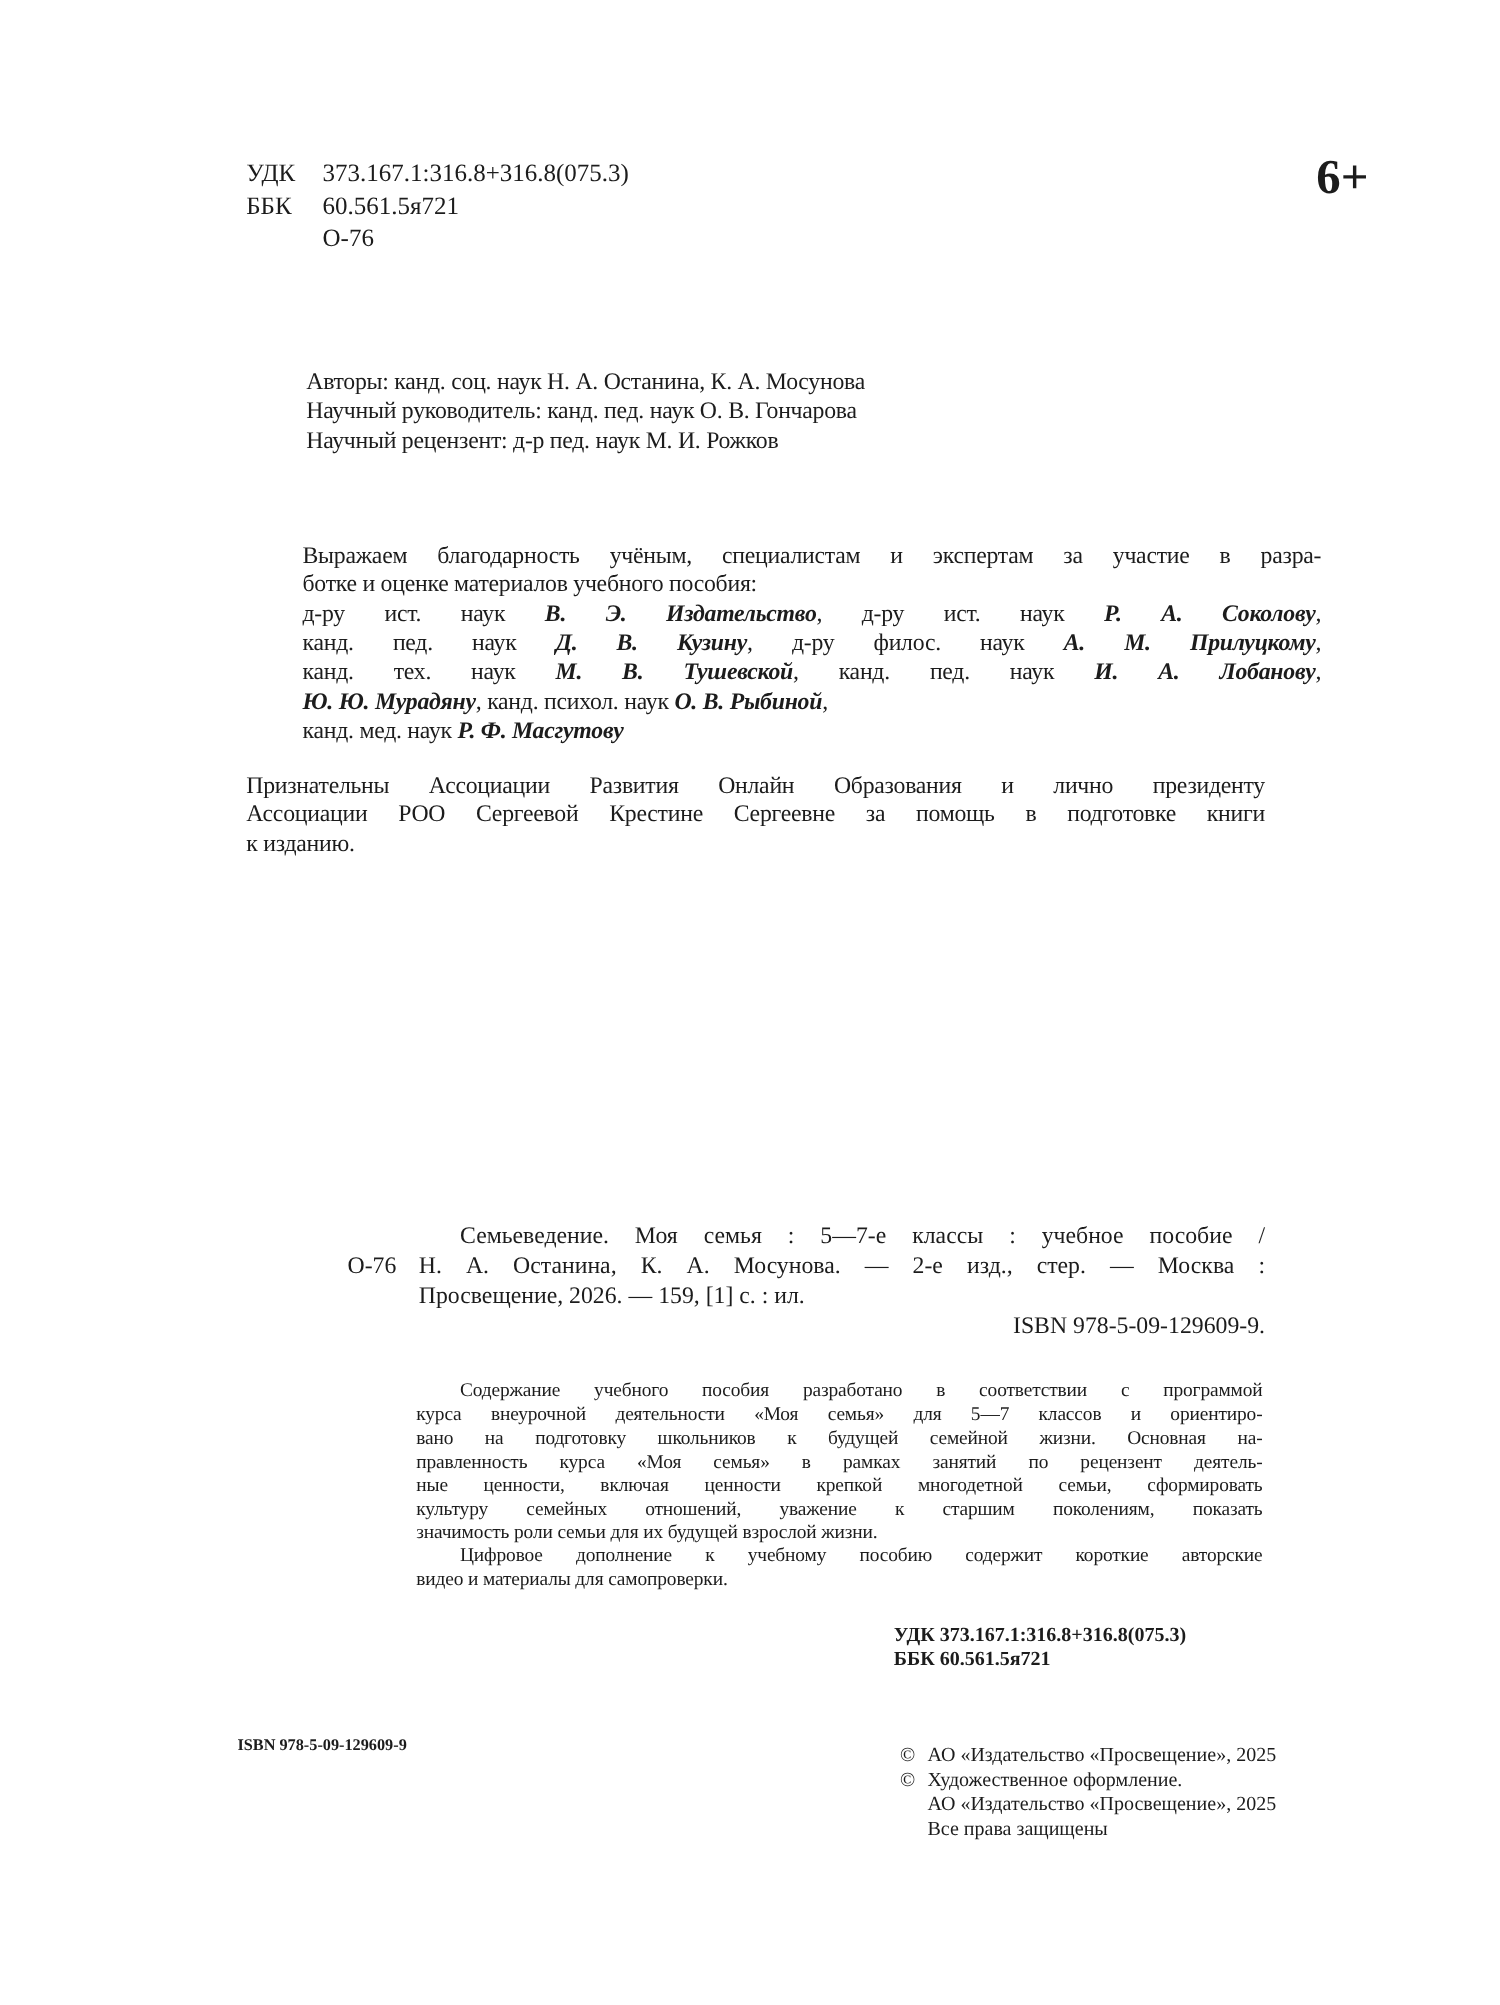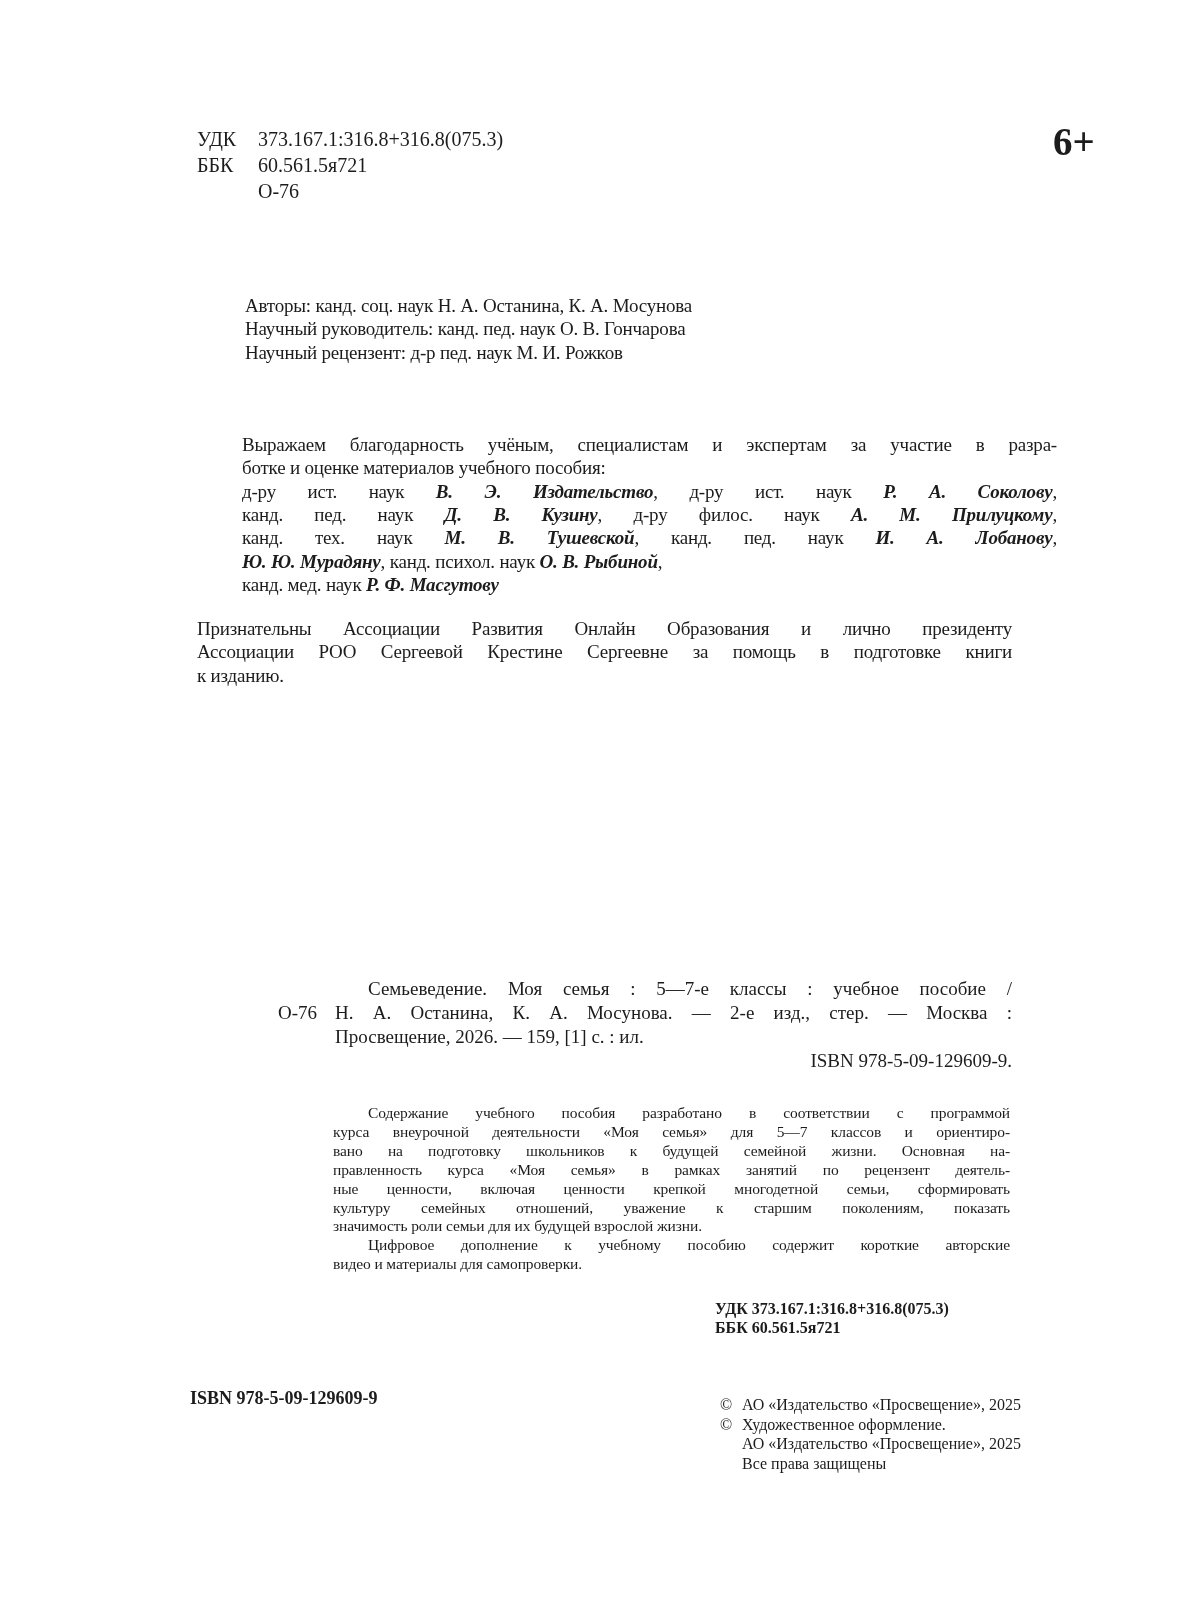--- a/index.html
+++ b/index.html
@@ -45,21 +45,21 @@
   #card .sign{position:absolute;left:0;top:24px;}
 
   
   #anno{left:333px;top:1104px;width:677px;font-size:15.5px;line-height:18.9px;}
   #anno .ln{letter-spacing:-0.1px;}
 
   
   #codes-bot{left:715px;top:1299px;font-size:16px;line-height:19.4px;font-weight:bold;}
 
   
-  #isbn-bot{left:190px;top:1388px;font-size:18px;font-weight:bold;line-height:1.2;}
+  #isbn-bot{left:190px;top:1388px;font-size:13px;font-weight:bold;line-height:1.2;}
   #copy{left:720px;top:1395px;font-size:16px;line-height:19.6px;}
   #copy .row{display:flex;}
   #copy .mark{width:22px;flex:0 0 22px;}
 </style>
 </head>
 <body>
 
 <div id="page">
 
   <div id="codes-top" class="abs">

